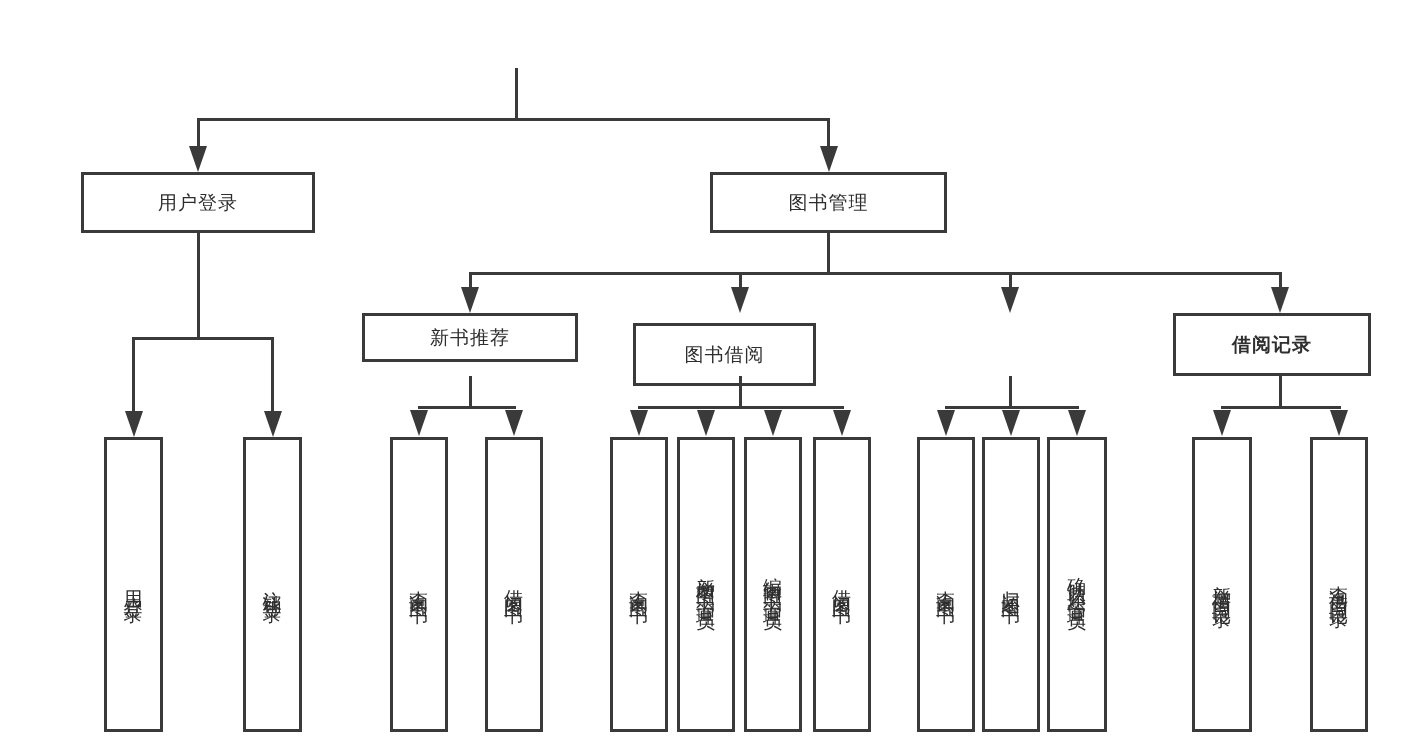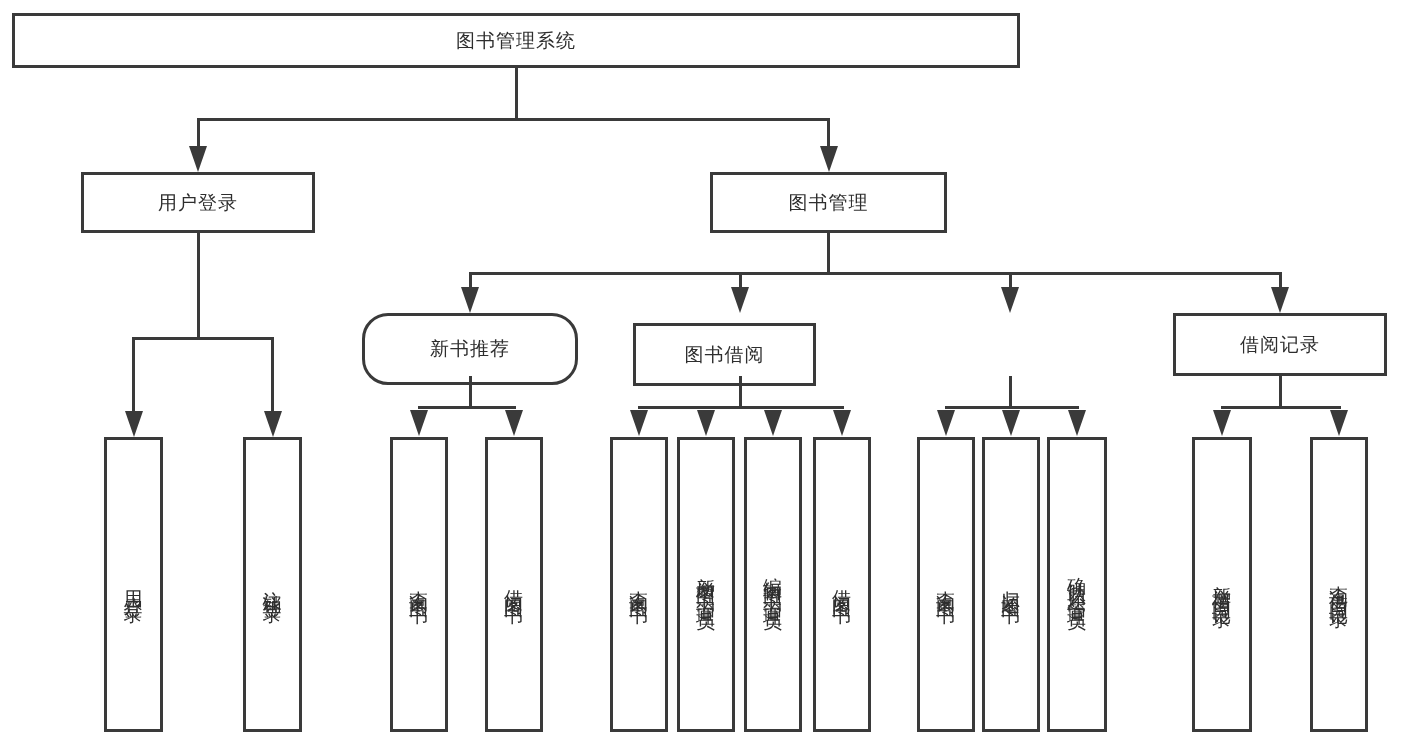--- a/index.html
+++ b/index.html
@@ -46,28 +46,27 @@
     color:rgba(160,148,148,0.85);
     letter-spacing:1px;
     white-space:nowrap;
   }
 </style>
 </head>
 <body>
 
 <div id="stage">
 
-  <div class="box" style="left:12px;top:13px;width:1008px;height:55px;">图书管理系统</div>
 
   <div class="box" style="left:81px;top:172px;width:234px;height:61px;">用户登录</div>
   <div class="box" style="left:710px;top:172px;width:237px;height:61px;text-align:center;">图书管理</div>
 
-  <div class="box" style="left:362px;top:313px;width:216px;height:72px;border-radius:26px;">新书推荐</div>
+  <div class="box" style="left:362px;top:313px;width:216px;height:49px;">新书推荐</div>
   <div class="box" style="left:633px;top:323px;width:183px;height:63px;">图书借阅</div>
-  <div class="box" style="left:1173px;top:313px;width:214px;height:63px;">借阅记录</div>
+  <div class="box" style="left:1173px;top:313px;width:198px;height:63px;font-weight:bold;">借阅记录</div>
 
   <div class="box vbox" style="left:104px;top:437px;width:59px;height:295px;">用户登录</div>
   <div class="box vbox" style="left:243px;top:437px;width:59px;height:295px;">注销登录</div>
 
   <div class="box vbox" style="left:390px;top:437px;width:58px;height:295px;">查询图书</div>
   <div class="box vbox" style="left:485px;top:437px;width:58px;height:295px;">借阅图书</div>
 
   <div class="box vbox" style="left:610px;top:437px;width:58px;height:295px;">查询图书</div>
   <div class="box vbox" style="left:677px;top:437px;width:58px;height:295px;">新增图书（管理员）</div>
   <div class="box vbox" style="left:744px;top:437px;width:58px;height:295px;">编辑图书（管理员）</div>

